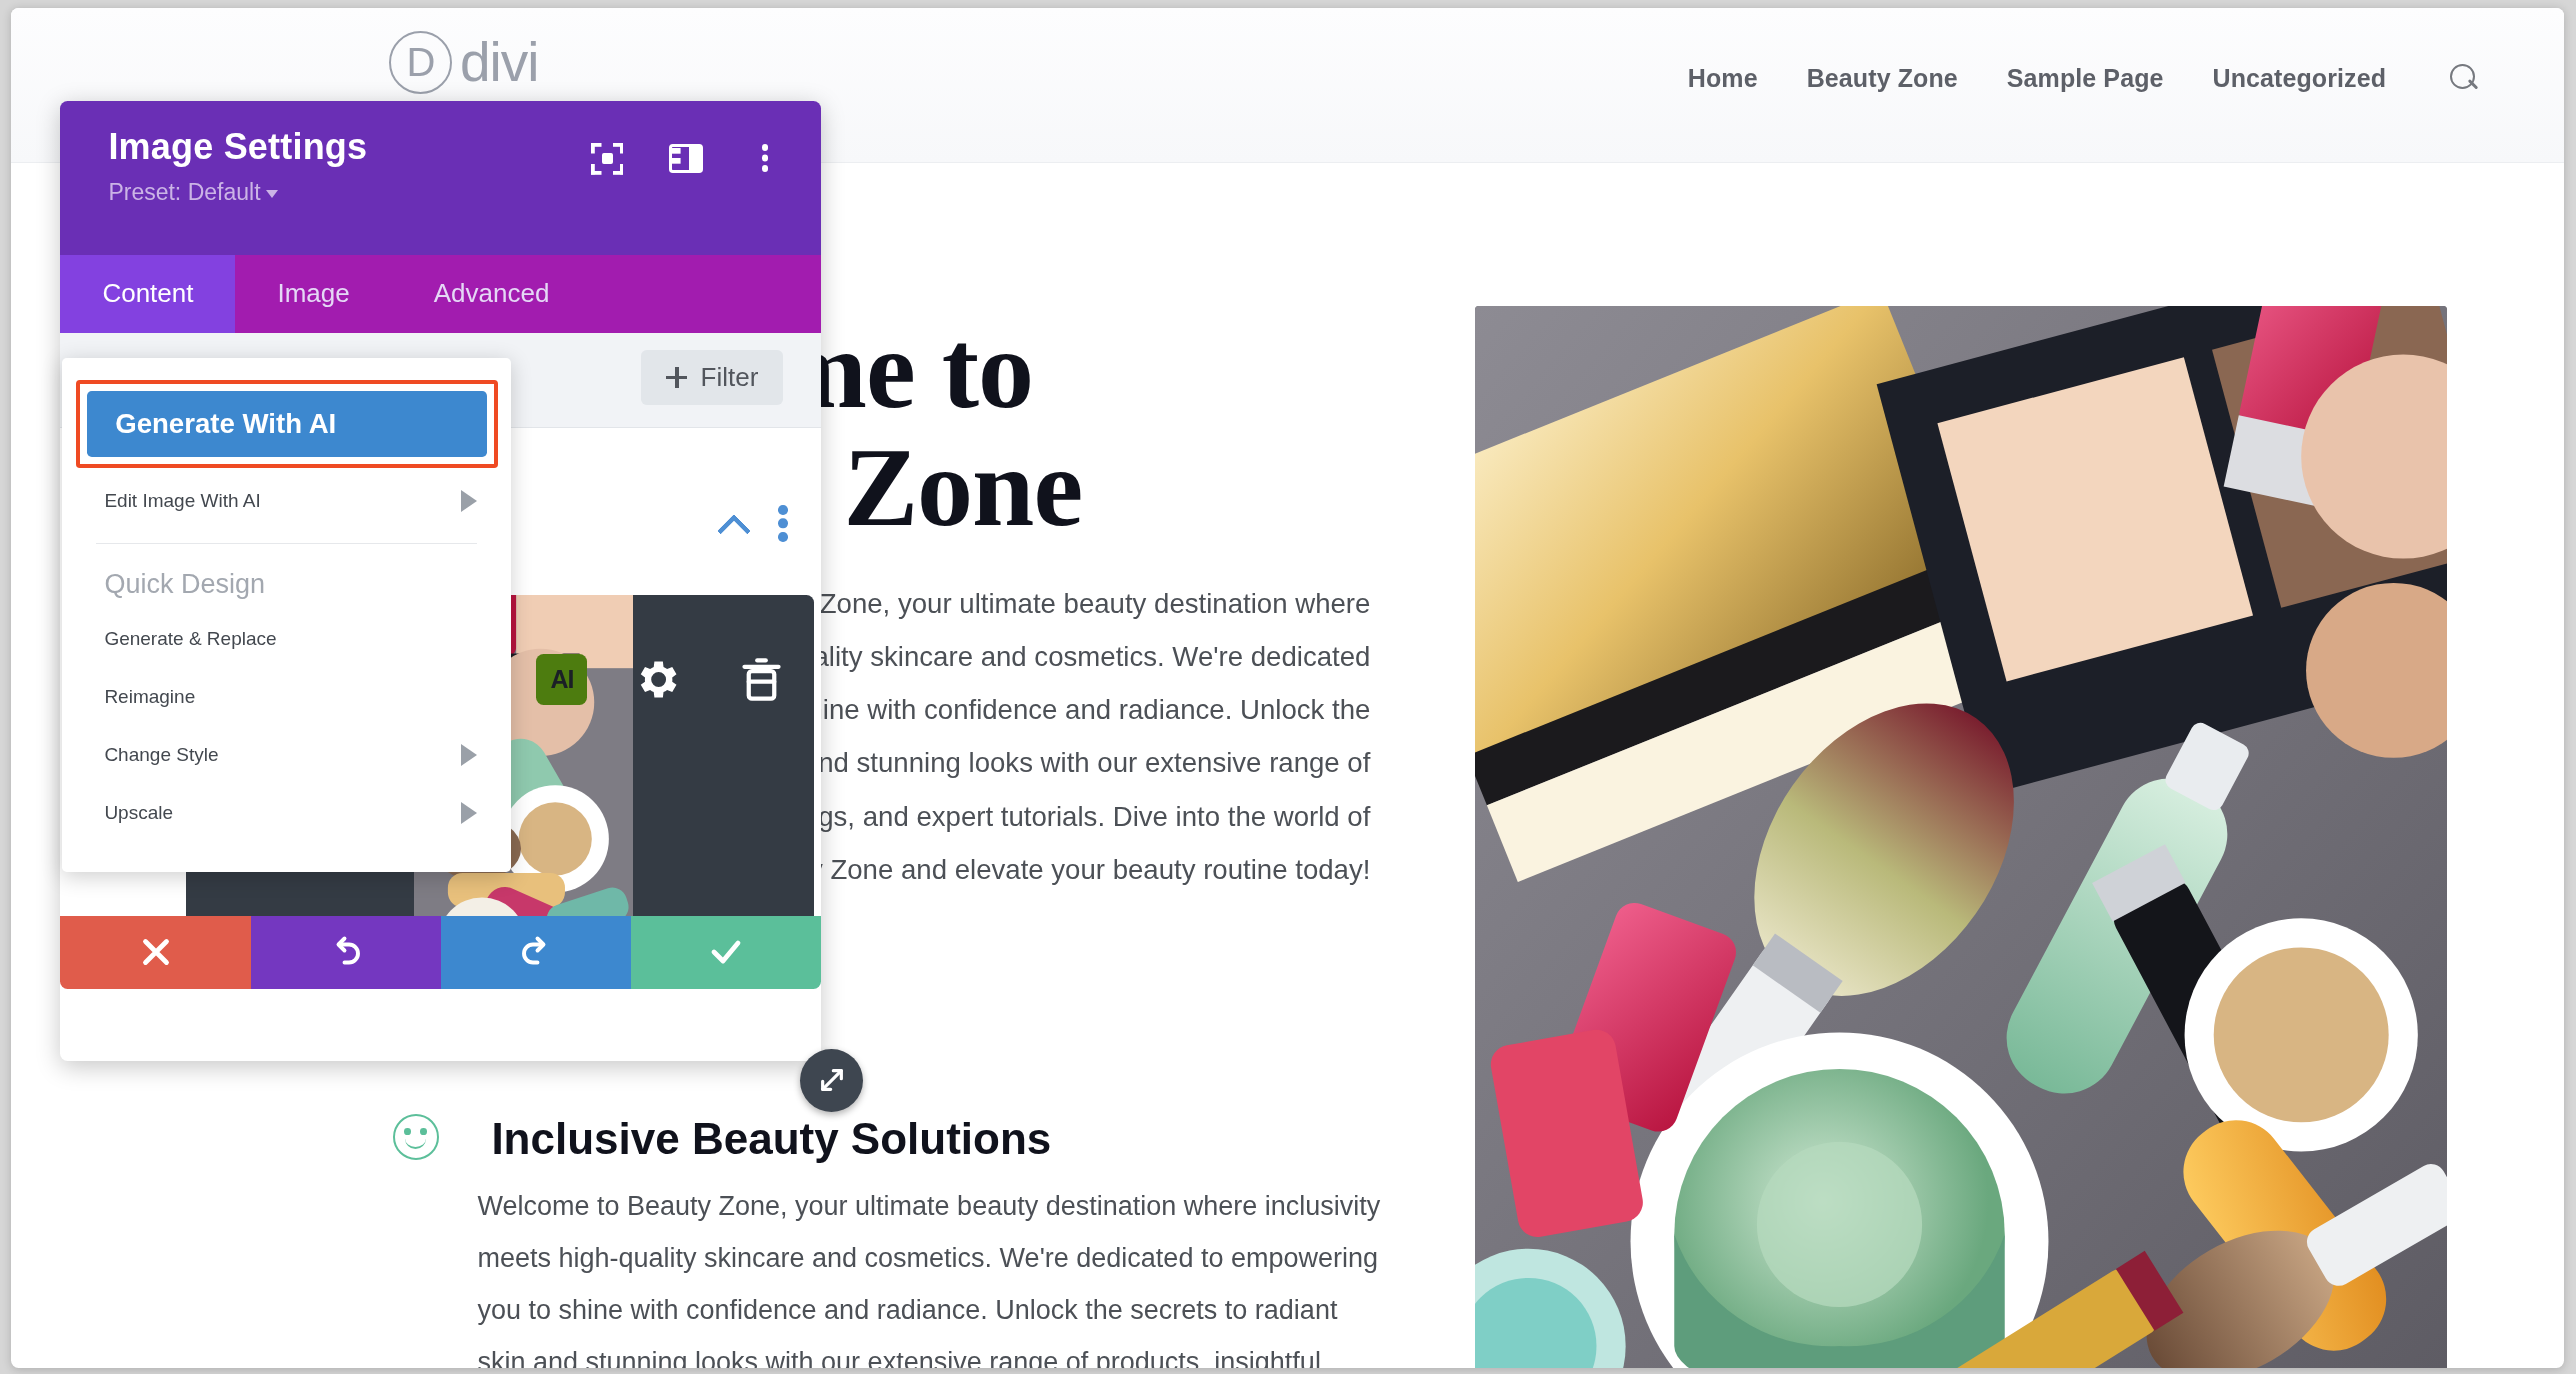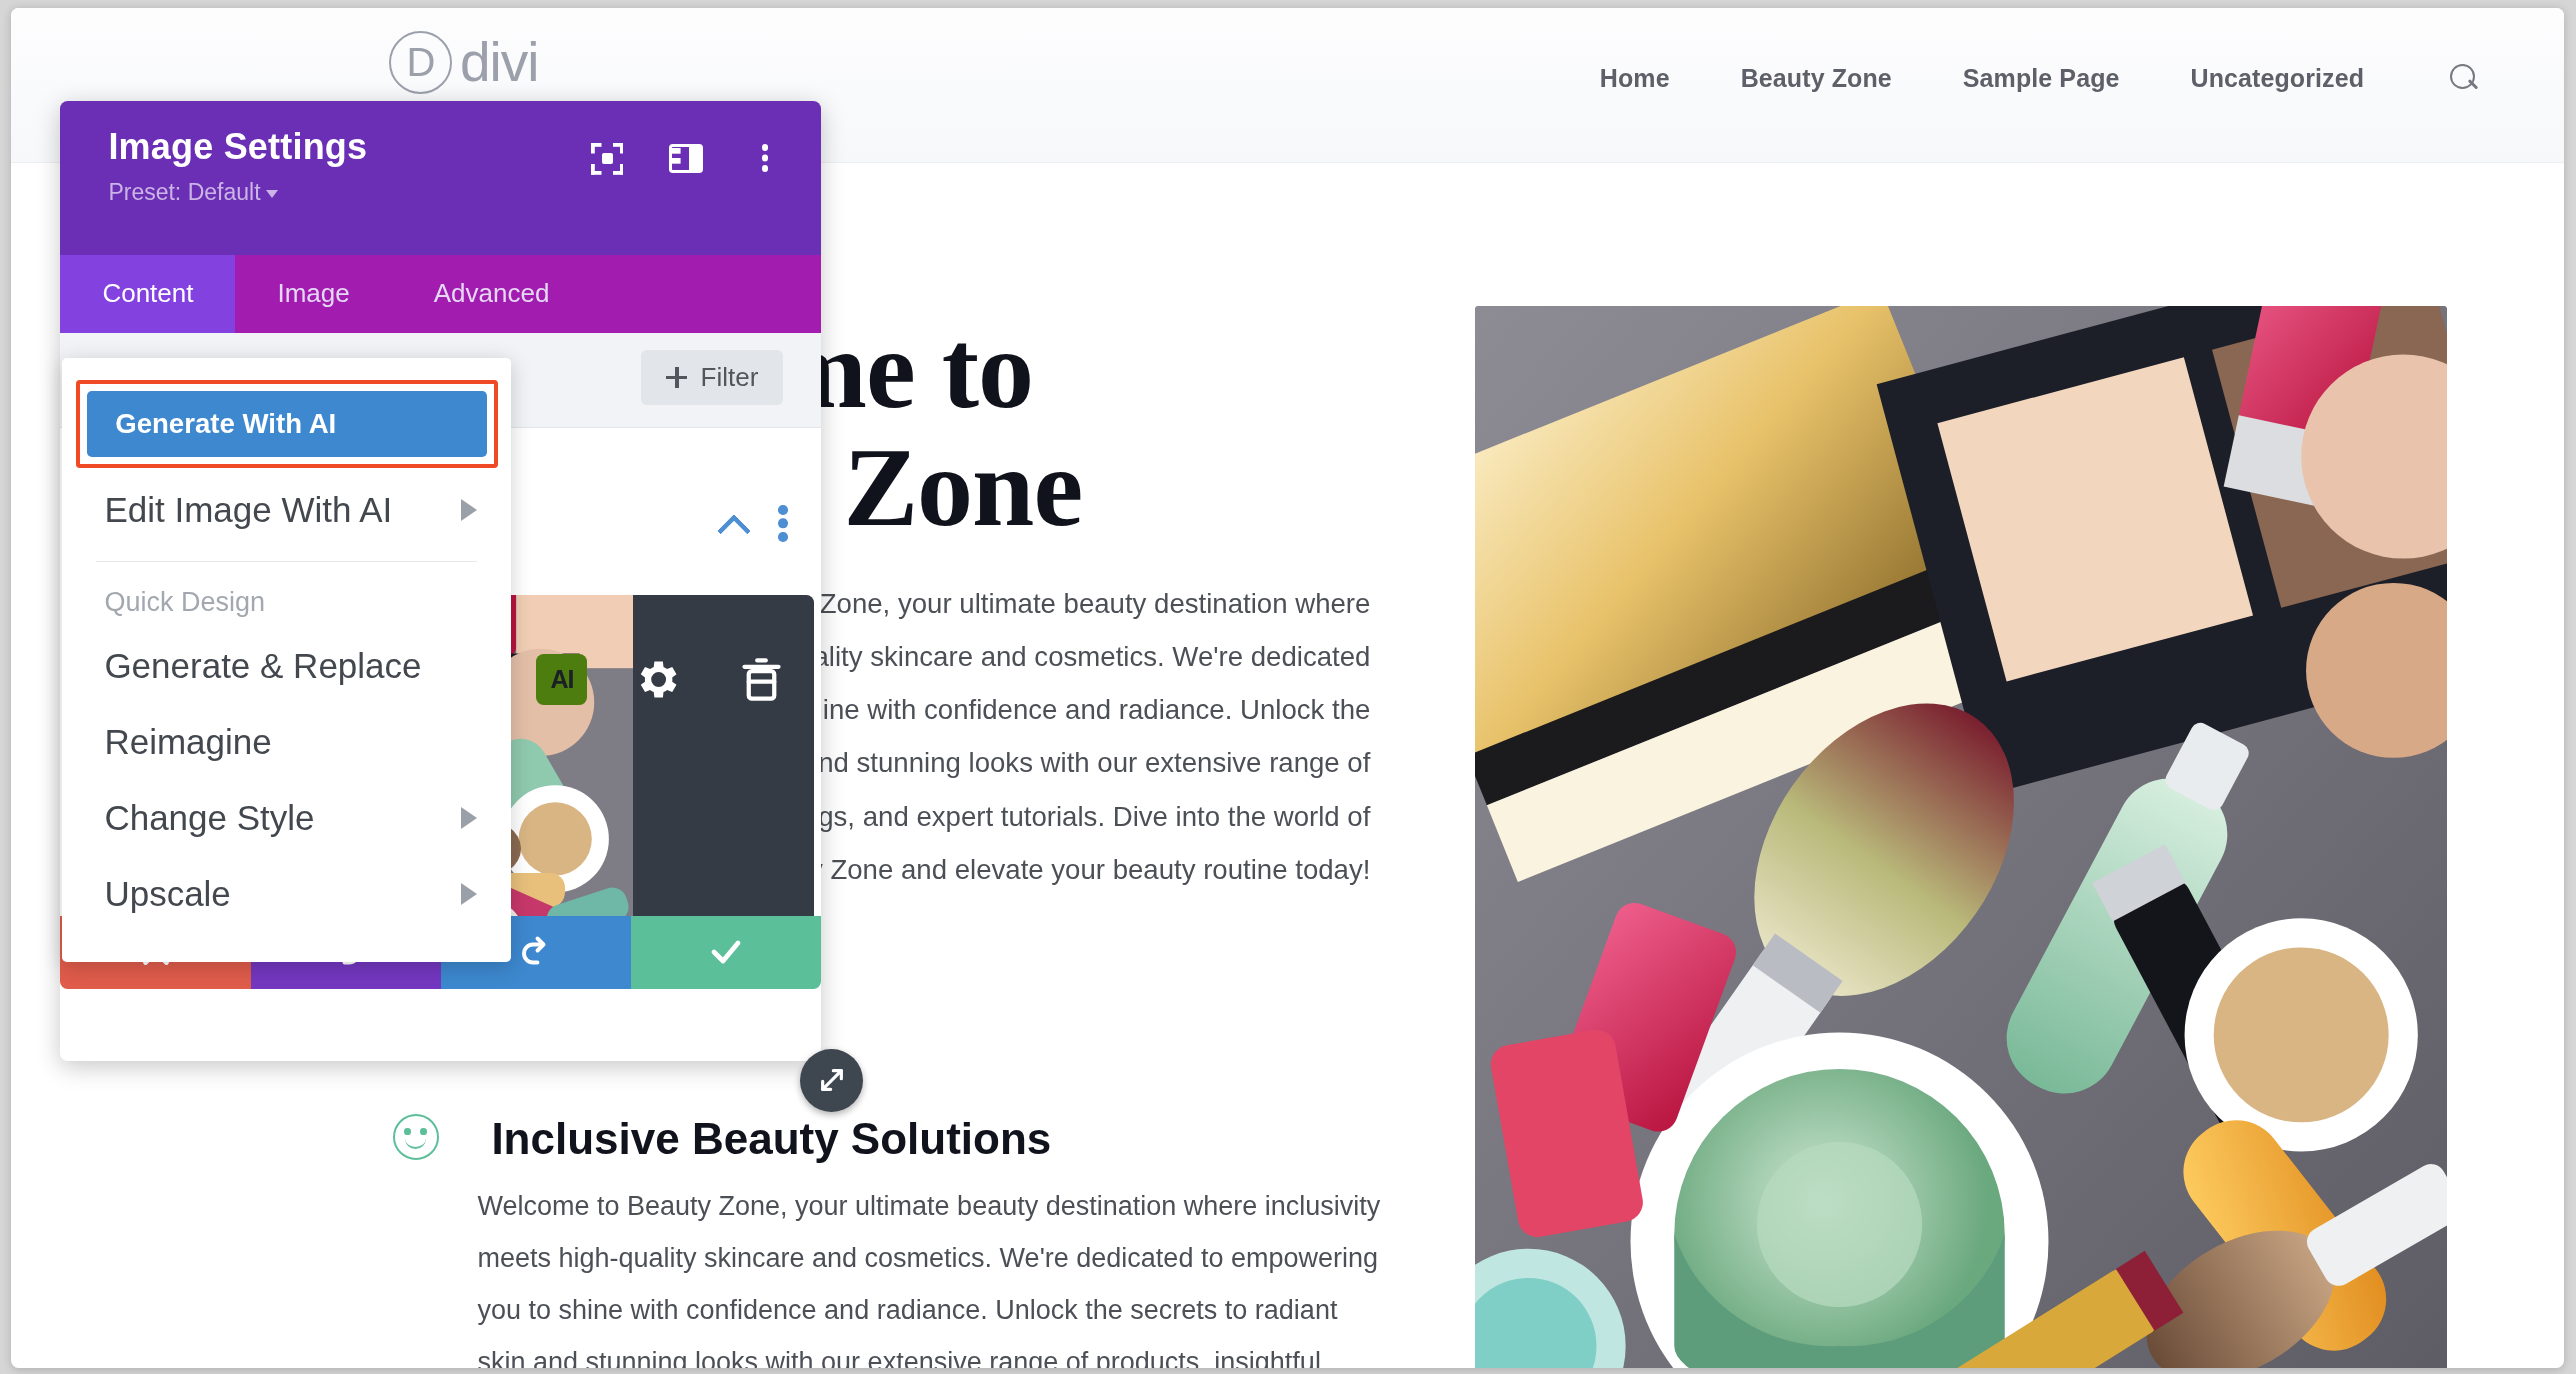--- a/index.html
+++ b/index.html
@@ -38,21 +38,21 @@
     font-size: 40px; color: #9ba0ab; font-weight: 300;
     line-height: 1;
   }
   .logo-word {
     font-size: 55px; color: #9ba0ab; font-weight: 300;
     letter-spacing: -1px; line-height: 1;
     font-family: "Liberation Sans", sans-serif;
   }
   .site-nav {
     position: absolute; right: 84px; top: 55px;
-    display: flex; align-items: center; gap: 71px;
+    display: flex; align-items: center; gap: 49px;
   }
   .nav-link {
     font-size: 25px; color: #5d6068; font-weight: 600;
     white-space: nowrap; letter-spacing: 0.1px;
   }
   .nav-search {
     width: 32px; height: 32px; position: relative; margin-left: 13.3px;
   }
   .nav-search::before{
     content:""; position:absolute; left:1.9px; top:1.9px;
@@ -302,21 +302,21 @@
   }
   .ai-primary {
     background: #3d88cf;
     border-radius: 4.8px;
     padding: 17px 0 17px 28.5px;
     font-size: 27.6px; font-weight: 600; color: #ffffff;
   }
   .ai-item {
     display: flex; align-items: center; justify-content: space-between;
     padding: 18px 34px 18px 42px;
-    font-size: 35px; color: #43484f; font-weight: 500;
+    font-size: 19px; color: #43484f; font-weight: 500;
   }
   .ai-sep { height:1px; background:#e6e8eb; margin: 13.3px 34px; }
   .ai-group-label {
     padding: 11.4px 34px 9.5px 42px;
     font-size: 27px; color: #a3a8b0; font-weight: 500;
   }
   .tri-right {
     width: 0; height: 0;
     border-top: 11.4px solid transparent;
     border-bottom: 11.4px solid transparent;

